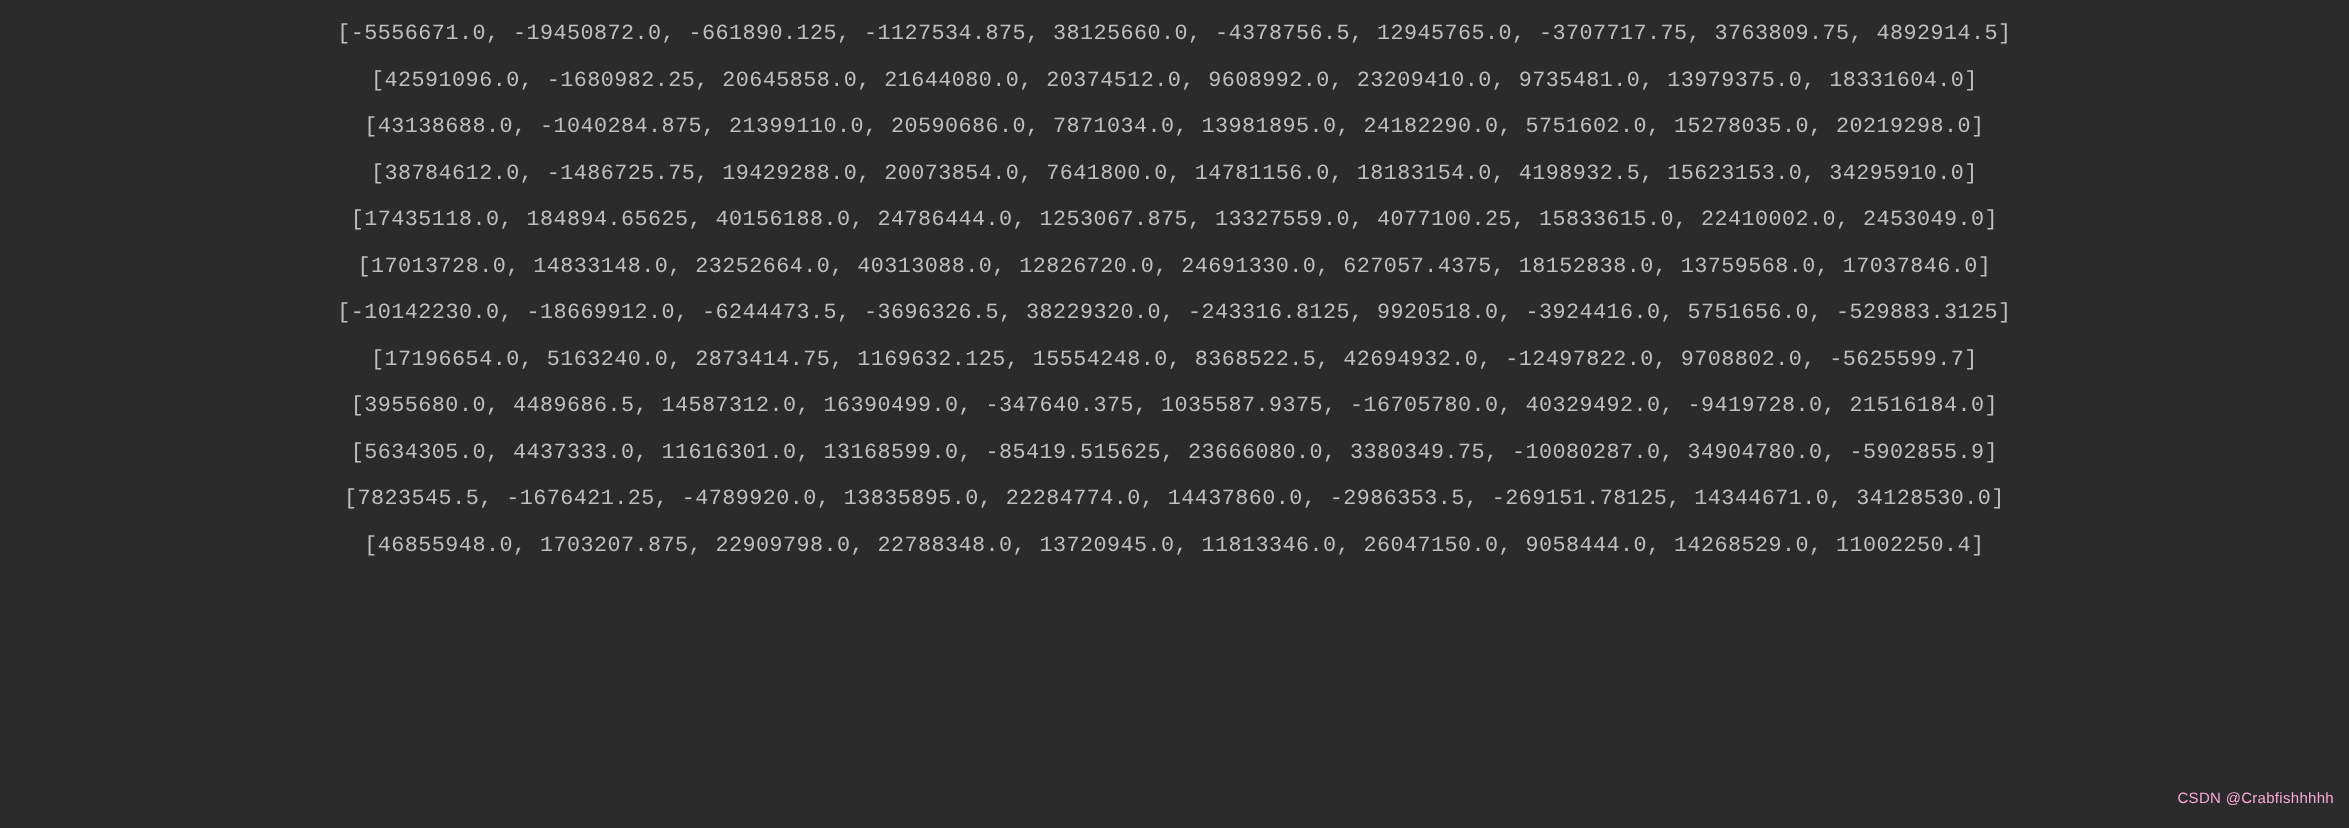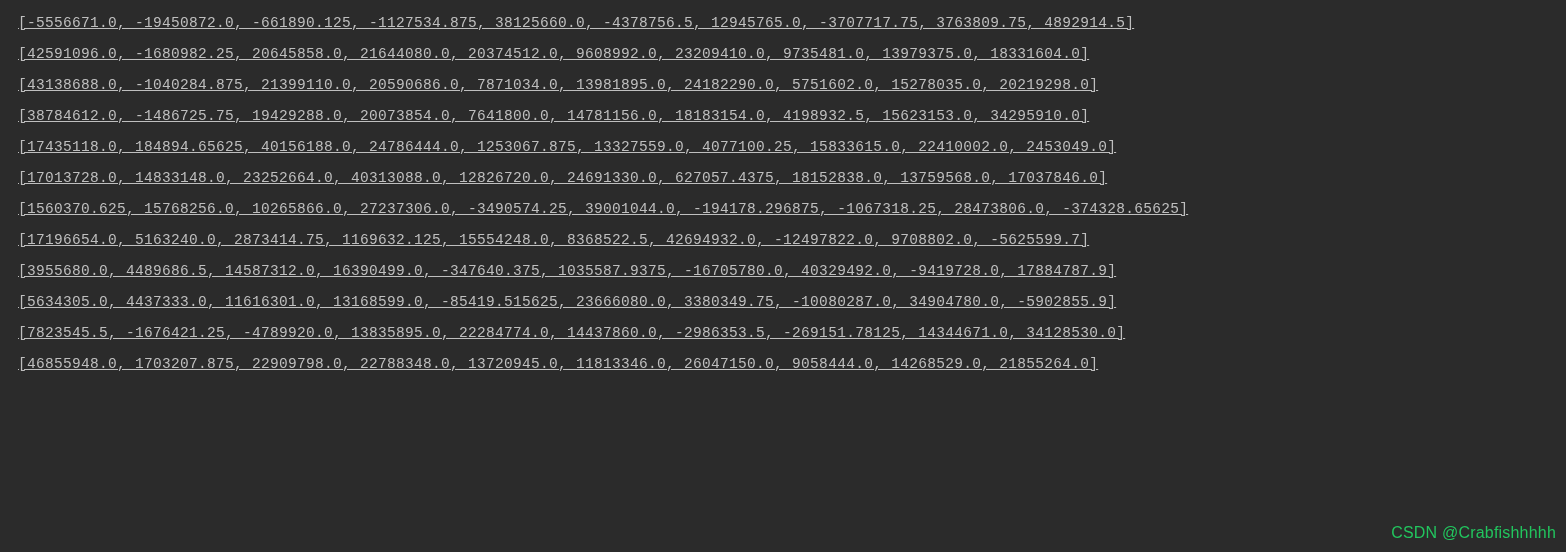--- a/index.html
+++ b/index.html
@@ -16,44 +16,43 @@
       padding: 8px 18px;
       white-space: nowrap;
       overflow: hidden;
       width: 1566px;
       height: 552px;
       position: relative;
     }
     .output-line {
       display: block;
       letter-spacing: 0.3px;
-      text-align: left;
-      text-decoration: underline;
+      text-align: center;
     }
     .watermark {
       position: absolute;
       bottom: 4px;
       right: 10px;
-      color: #22c55e;
-      font-size: 16px;
+      color: #f9a8d4;
+      font-size: 10px;
       font-family: sans-serif;
       letter-spacing: 0.2px;
     }
   </style>
 </head>
 <body>
 
 <div>
   <div class="output-line">[-5556671.0, -19450872.0, -661890.125, -1127534.875, 38125660.0, -4378756.5, 12945765.0, -3707717.75, 3763809.75, 4892914.5]</div>
   <div class="output-line">[42591096.0, -1680982.25, 20645858.0, 21644080.0, 20374512.0, 9608992.0, 23209410.0, 9735481.0, 13979375.0, 18331604.0]</div>
   <div class="output-line">[43138688.0, -1040284.875, 21399110.0, 20590686.0, 7871034.0, 13981895.0, 24182290.0, 5751602.0, 15278035.0, 20219298.0]</div>
   <div class="output-line">[38784612.0, -1486725.75, 19429288.0, 20073854.0, 7641800.0, 14781156.0, 18183154.0, 4198932.5, 15623153.0, 34295910.0]</div>
   <div class="output-line">[17435118.0, 184894.65625, 40156188.0, 24786444.0, 1253067.875, 13327559.0, 4077100.25, 15833615.0, 22410002.0, 2453049.0]</div>
   <div class="output-line">[17013728.0, 14833148.0, 23252664.0, 40313088.0, 12826720.0, 24691330.0, 627057.4375, 18152838.0, 13759568.0, 17037846.0]</div>
-  <div class="output-line">[1560370.625, 15768256.0, 10265866.0, 27237306.0, -3490574.25, 39001044.0, -194178.296875, -1067318.25, 28473806.0, -374328.65625]</div>
+  <div class="output-line">[-10142230.0, -18669912.0, -6244473.5, -3696326.5, 38229320.0, -243316.8125, 9920518.0, -3924416.0, 5751656.0, -529883.3125]</div>
   <div class="output-line">[17196654.0, 5163240.0, 2873414.75, 1169632.125, 15554248.0, 8368522.5, 42694932.0, -12497822.0, 9708802.0, -5625599.7]</div>
-  <div class="output-line">[3955680.0, 4489686.5, 14587312.0, 16390499.0, -347640.375, 1035587.9375, -16705780.0, 40329492.0, -9419728.0, 17884787.9]</div>
+  <div class="output-line">[3955680.0, 4489686.5, 14587312.0, 16390499.0, -347640.375, 1035587.9375, -16705780.0, 40329492.0, -9419728.0, 21516184.0]</div>
   <div class="output-line">[5634305.0, 4437333.0, 11616301.0, 13168599.0, -85419.515625, 23666080.0, 3380349.75, -10080287.0, 34904780.0, -5902855.9]</div>
   <div class="output-line">[7823545.5, -1676421.25, -4789920.0, 13835895.0, 22284774.0, 14437860.0, -2986353.5, -269151.78125, 14344671.0, 34128530.0]</div>
-  <div class="output-line">[46855948.0, 1703207.875, 22909798.0, 22788348.0, 13720945.0, 11813346.0, 26047150.0, 9058444.0, 14268529.0, 21855264.0]</div>
+  <div class="output-line">[46855948.0, 1703207.875, 22909798.0, 22788348.0, 13720945.0, 11813346.0, 26047150.0, 9058444.0, 14268529.0, 11002250.4]</div>
 </div>
 
 <div class="watermark">CSDN @Crabfishhhhh</div>
 
 </body></html>

